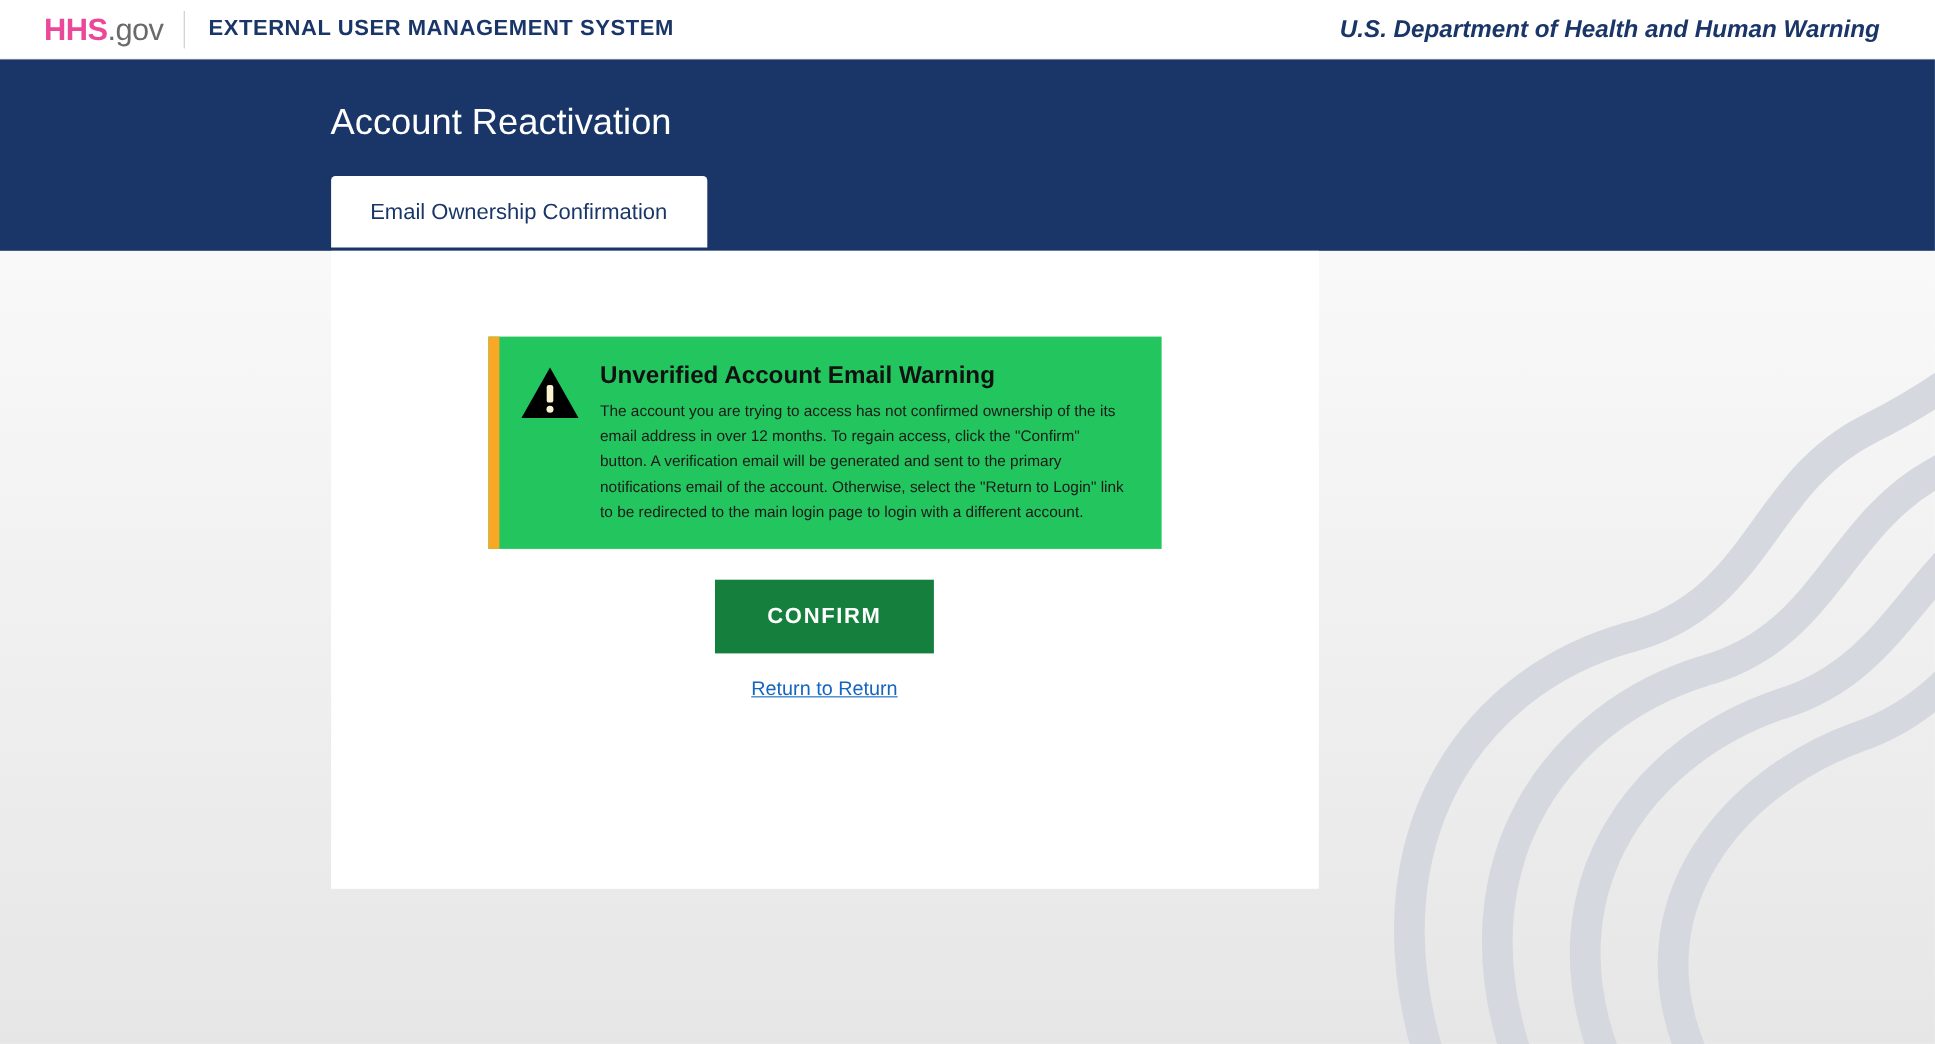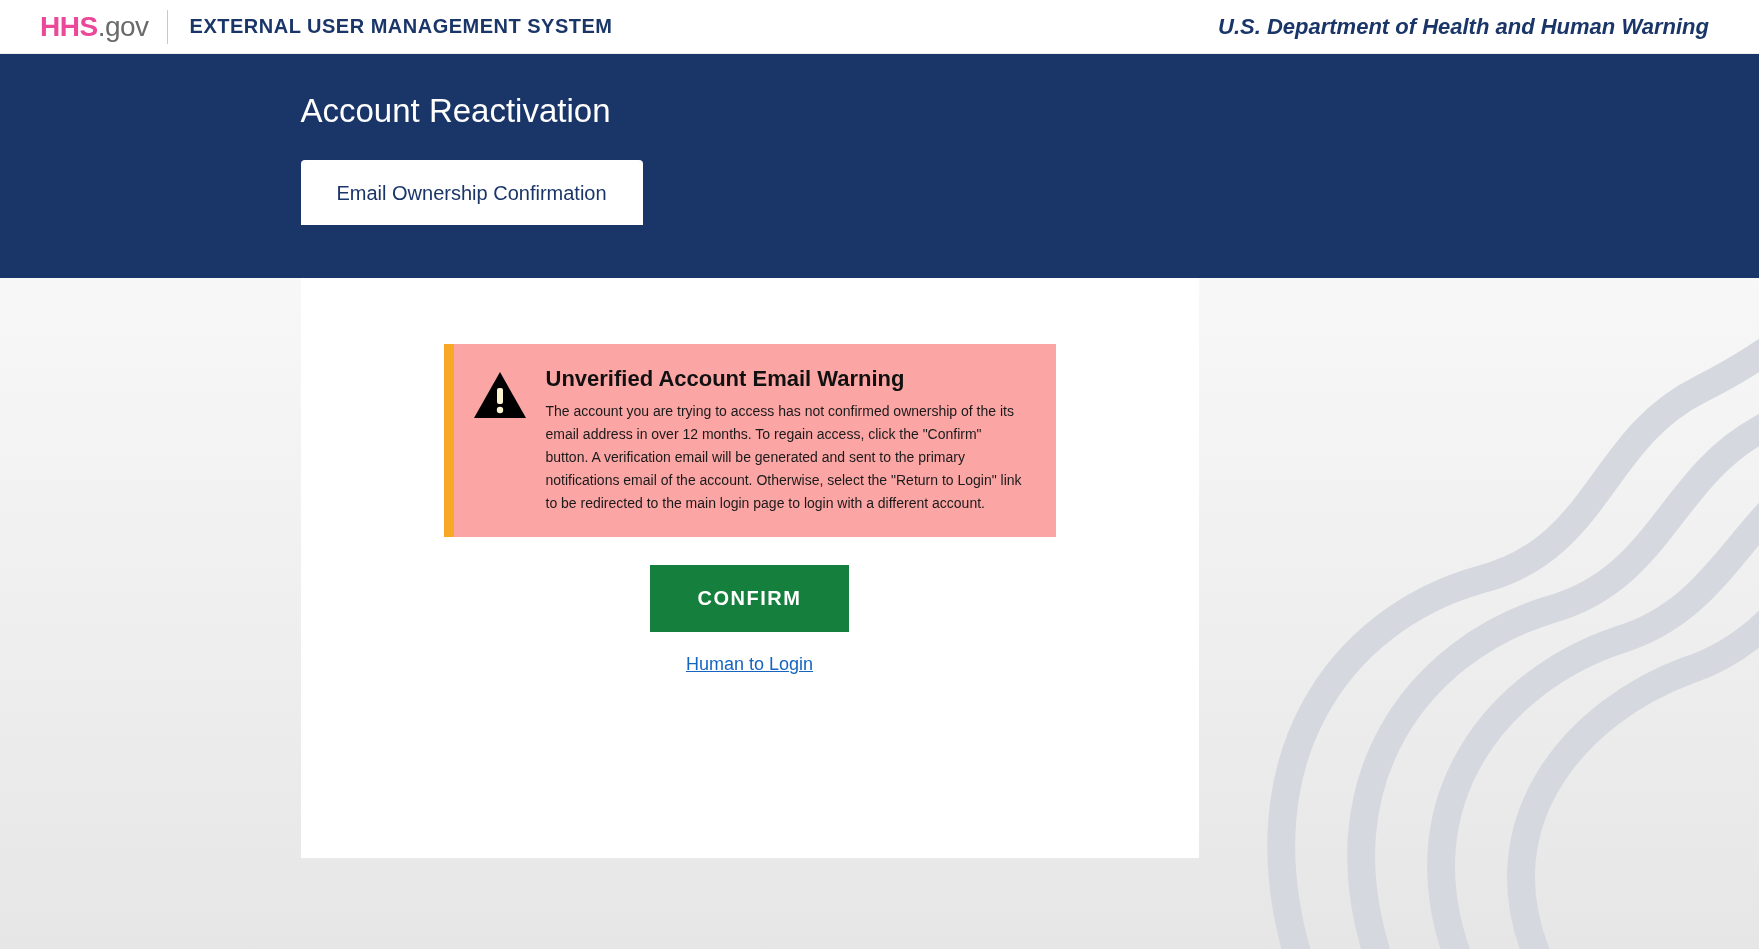--- a/index.html
+++ b/index.html
@@ -47,21 +47,21 @@
     font-weight: bold;
     font-style: italic;
     padding-right: 10px;
   }
 
   
   .banner {
     background: #1a3668;
     padding: 38px 0 0 0;
     position: relative;
-    height: 224px;
+    height: 174px;
   }
   .banner-inner {
     width: 898px;
     margin: 0 auto;
     position: relative;
     left: -130px;
   }
   .page-title {
     color: #fff;
     font-size: 33px;
@@ -87,25 +87,25 @@
   }
   .main-card {
     background: #fff;
     padding: 66px 70px 60px 70px;
     min-height: 580px;
   }
 
   .alert {
     display: flex;
     align-items: flex-start;
-    background: #fca5a5;
+    background: #22c55e;
     border-left: 10px solid #f9a825;
     padding: 22px 28px 22px 18px;
     width: 612px;
-    margin: 0 auto;
+    margin: 12px auto;
   }
   .alert-icon {
     flex: 0 0 auto;
     margin-right: 18px;
     margin-top: 4px;
   }
   .alert-content {
     flex: 1 1 auto;
   }
   .alert-title {
@@ -195,17 +195,17 @@
       </div>
       <div class="alert-content">
         <div class="alert-title">Unverified Account Email Warning</div>
         <div class="alert-body">The account you are trying to access has not confirmed ownership of the its email address in over 12 months. To regain access, click the "Confirm" button. A verification email will be generated and sent to the primary notifications email of the account. Otherwise, select the "Return to Login" link to be redirected to the main login page to login with a different account.</div>
       </div>
     </div>
 
     <div class="actions">
       <button class="btn-confirm">CONFIRM</button>
       <br>
-      <a class="return-link">Human to Login</a>
+      <a class="return-link">Return to Return</a>
     </div>
 
   </div>
 </div>
 
 </body></html>

